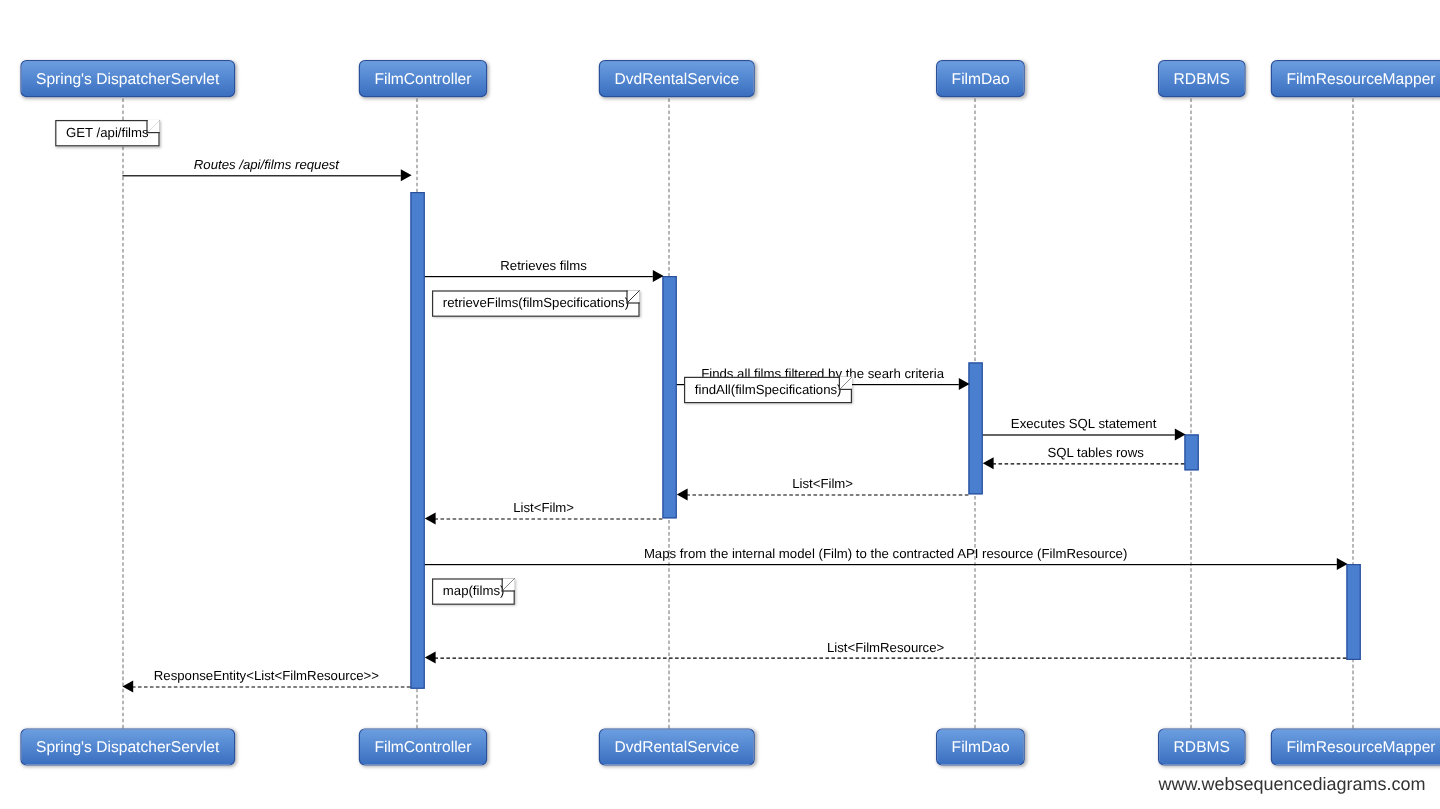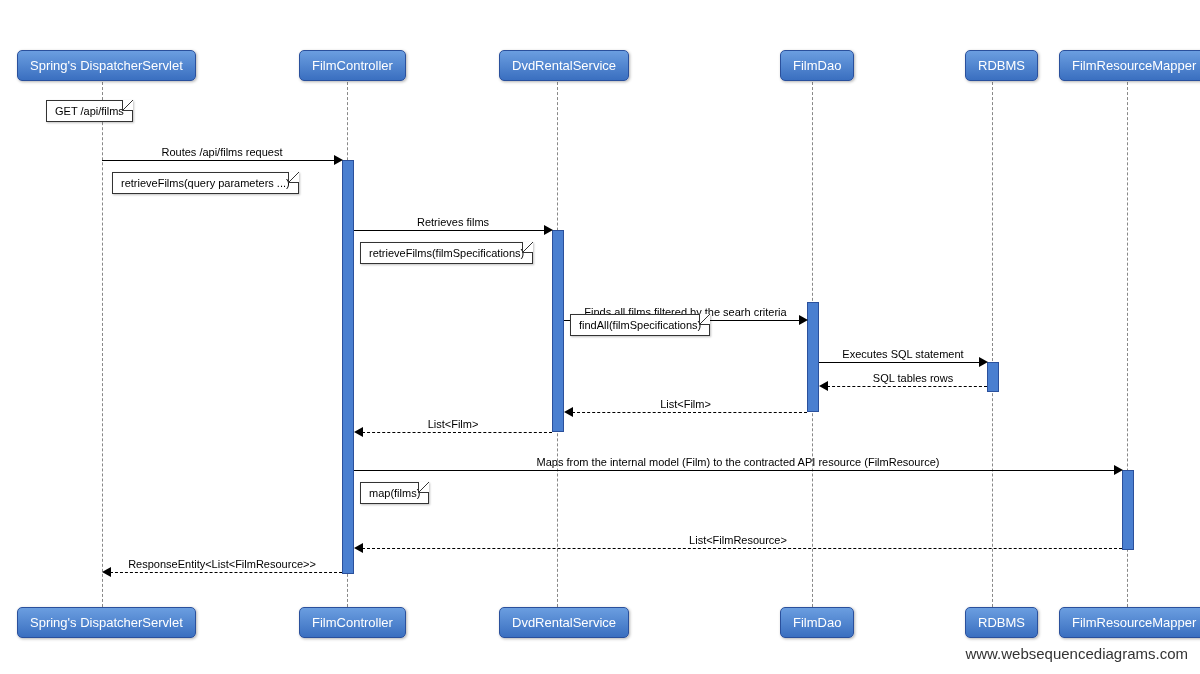--- a/index.html
+++ b/index.html
@@ -130,26 +130,25 @@
   <div class="participant" style="left:1047px;top:595px;">FilmResourceMapper</div>
 
   <div class="activation" style="left:330px; top:148px; height:412px;"></div>
   <div class="activation" style="left:540px; top:218px; height:200px;"></div>
   <div class="activation" style="left:795px; top:290px; height:108px;"></div>
   <div class="activation" style="left:975px; top:350px; height:28px;"></div>
   <div class="activation" style="left:1110px;top:458px; height:78px;"></div>
 
   <div class="note" style="left:10px; top:88px;margin-left:24px;">GET /api/films</div>
 
-  <div class="msg" style="left:90px; top:136px; width:240px;">
+  <div class="msg" style="left:90px; top:122px; width:240px;font-style:italic;">
     <span class="label">Routes /api/films request</span>
     <span class="line" style="left:0; width:232px;"></span>
     <span class="arrow-right" style="left:232px;"></span>
   </div>
-  <div class="note" style="left:100px; top:160px;">retrieveFilms(query parameters ...)</div>
 
   <div class="msg" style="left:342px; top:206px; width:198px;">
     <span class="label">Retrieves films</span>
     <span class="line" style="left:0; width:190px;"></span>
     <span class="arrow-right" style="left:190px;"></span>
   </div>
   <div class="note" style="left:348px; top:230px;">retrieveFilms(filmSpecifications)</div>
 
   <div class="msg" style="left:552px; top:278px; width:243px;margin-top:18px;">
     <span class="label">Finds all films filtered by the searh criteria</span>

